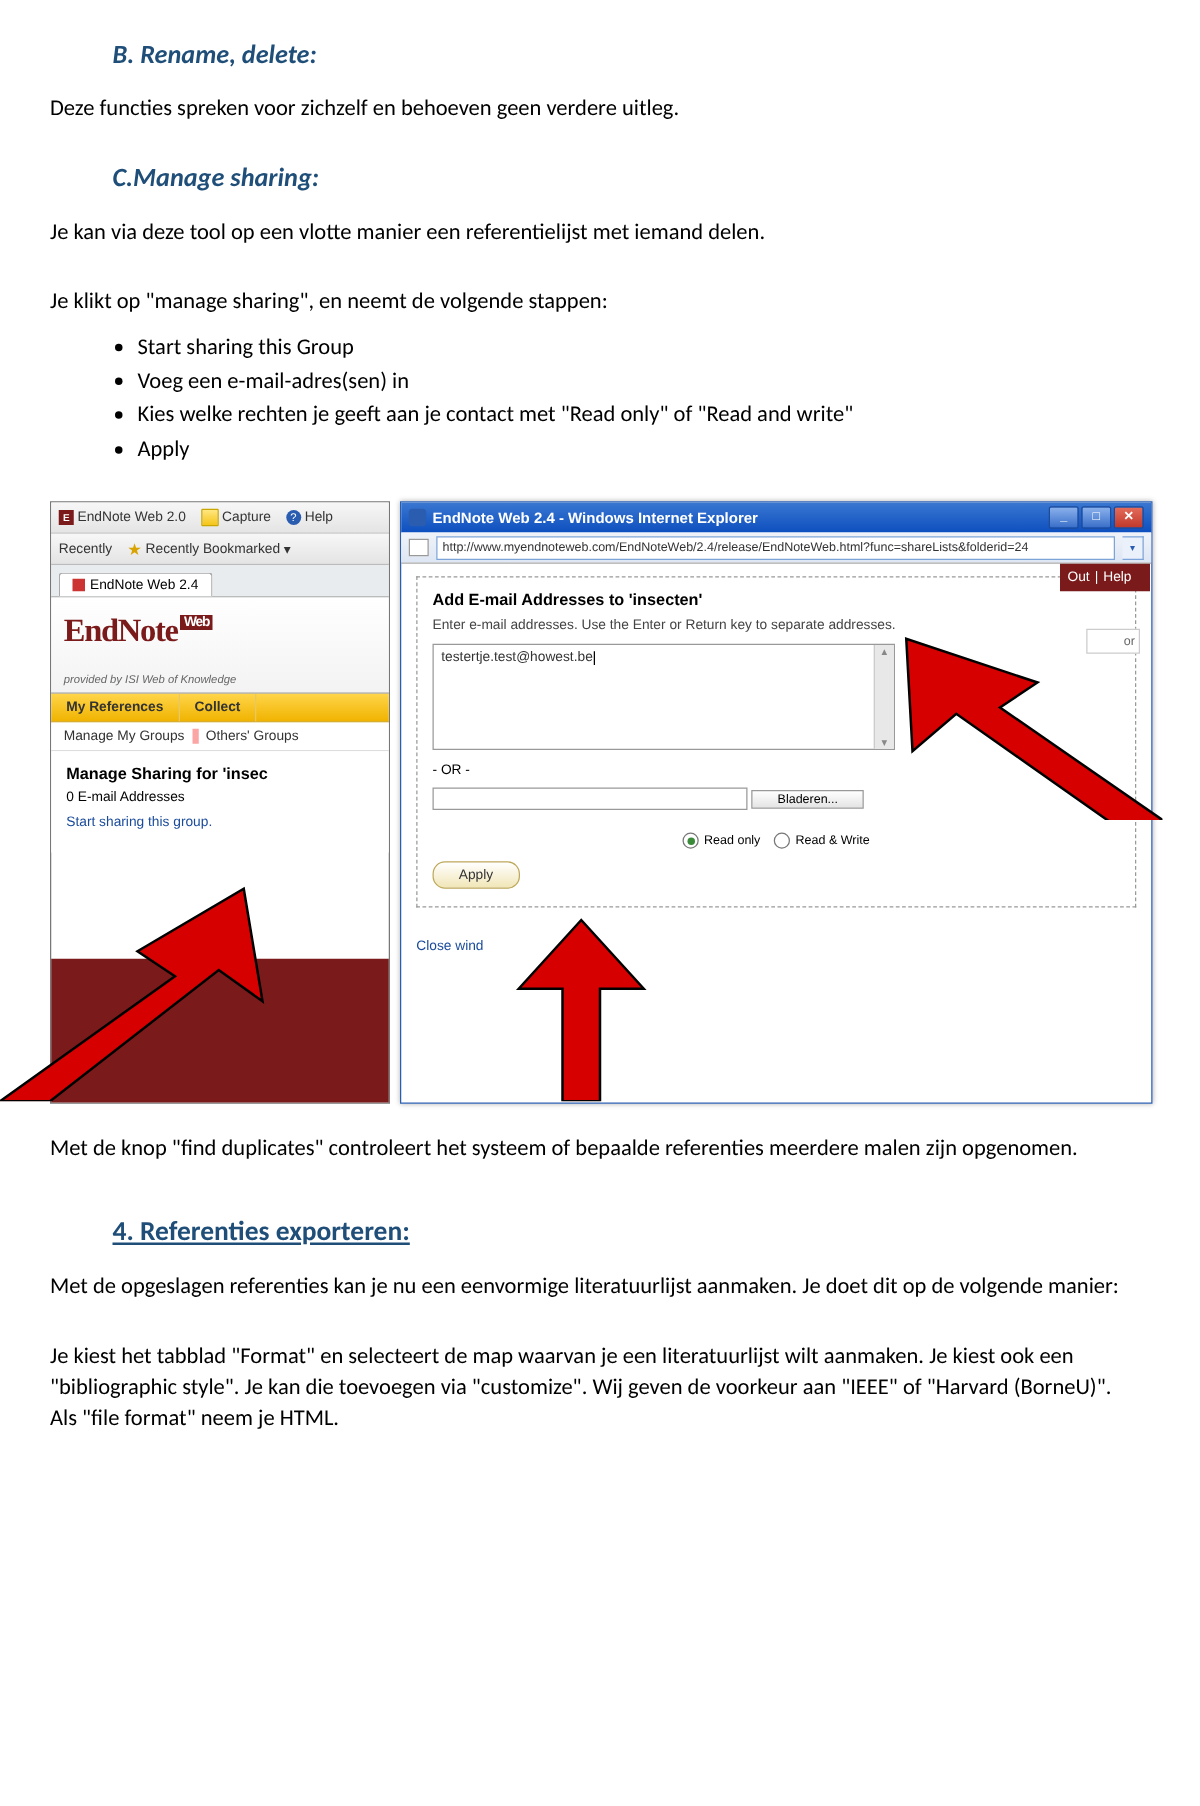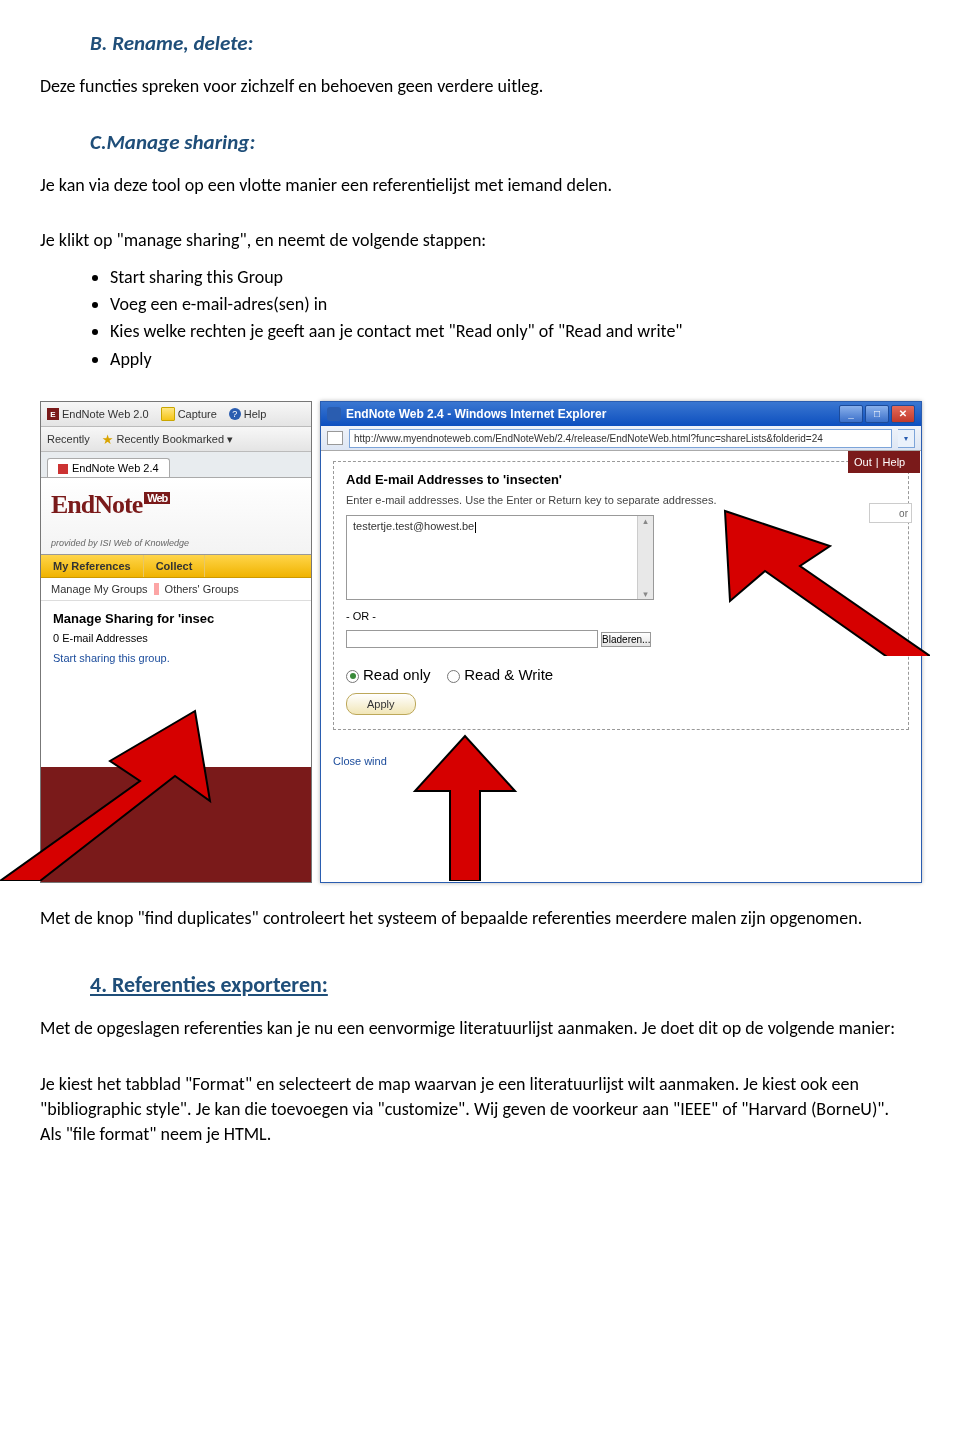--- a/index.html
+++ b/index.html
@@ -225,21 +225,21 @@
     overflow: hidden;
   }
   .dashed-box {
     border: 1px dashed #999;
     padding: 10px 12px 14px 12px;
     position: relative;
   }
   .dashed-box .h { font-weight: bold; font-size: 13px; color:#000; margin-bottom:6px;}
   .dashed-box .desc { font-size: 11px; color:#444; margin-bottom:8px; line-height:1.3;}
   .textarea {
-    width: 308px; height: 85px;
+    width: 370px; height: 85px;
     border: 1px solid #999;
     background: #fff;
     font-size: 11px;
     color: #333;
     padding: 4px 6px;
     box-sizing: border-box;
     position: relative;
   }
   .ta-scroll {
     position:absolute; right:0; top:0; bottom:0; width:15px;
@@ -247,25 +247,25 @@
     display:flex;flex-direction:column;justify-content:space-between; align-items:center;
     color:#888; font-size:9px;
   }
   .or-label { margin: 10px 0 8px 0; font-size:11px;}
   .file-row { font-size:11px; margin-bottom:6px;}
   .file-input {
     display: inline-block;
     width: 250px; height:16px; border:1px solid #999; background:#fff; vertical-align:middle;
   }
   .file-btn {
-    display:inline-block; padding:1px 0;
+    display:inline-block; padding:1px 20px;
     background: linear-gradient(#fff,#e4e4e4);
     border: 1px solid #999; font-size:10px; vertical-align:middle;
   }
-  .radio-row { margin: 18px 0 10px 0; font-size:15px;}
+  .radio-row { margin: 18px 0 10px 0; font-size:10px;text-align:center;}
   .radio {
     width: 11px; height:11px; border:1px solid #777; border-radius:50%;
     display:inline-flex; align-items:center; justify-content:center; margin-right:4px; vertical-align:middle;
     background:#fff;
   }
   .radio.checked::after { content:""; width:6px;height:6px;border-radius:50%;background:#3a8a3a;}
   .apply-btn {
     display: inline-block;
     padding: 4px 20px;
     background: linear-gradient(#fff,#f1e6b7);

